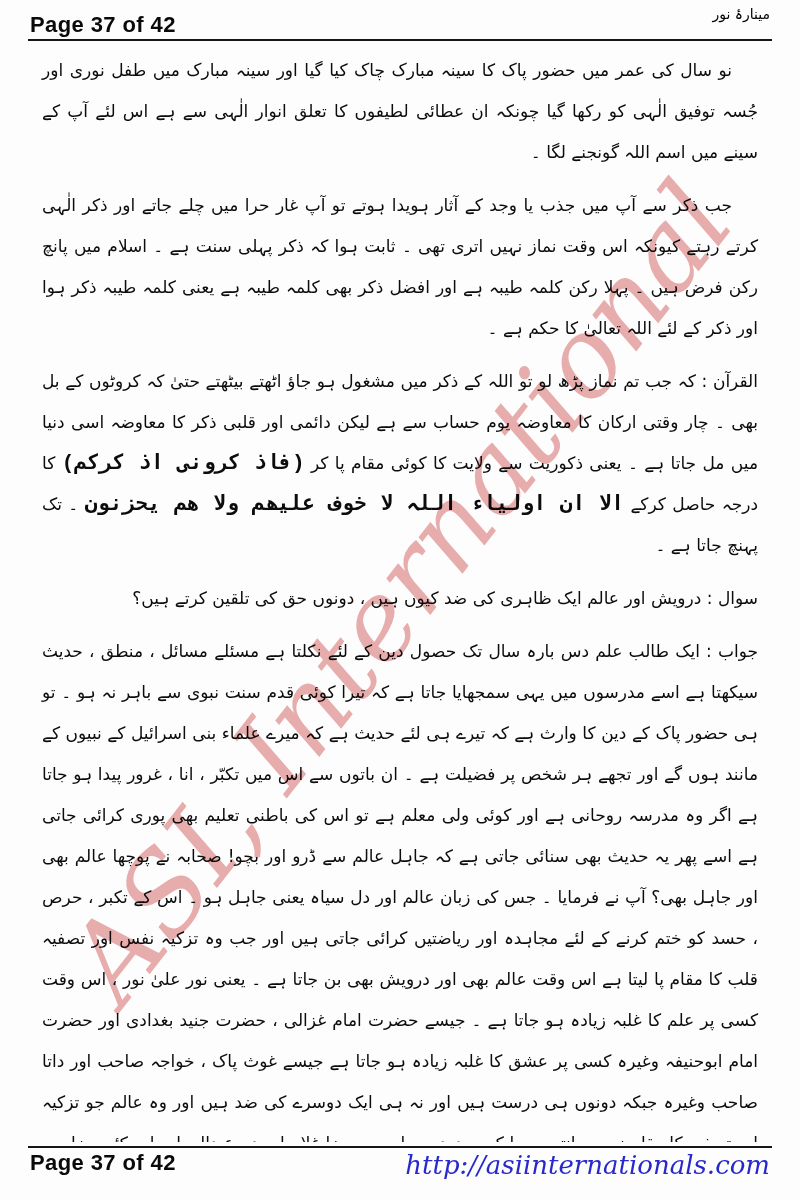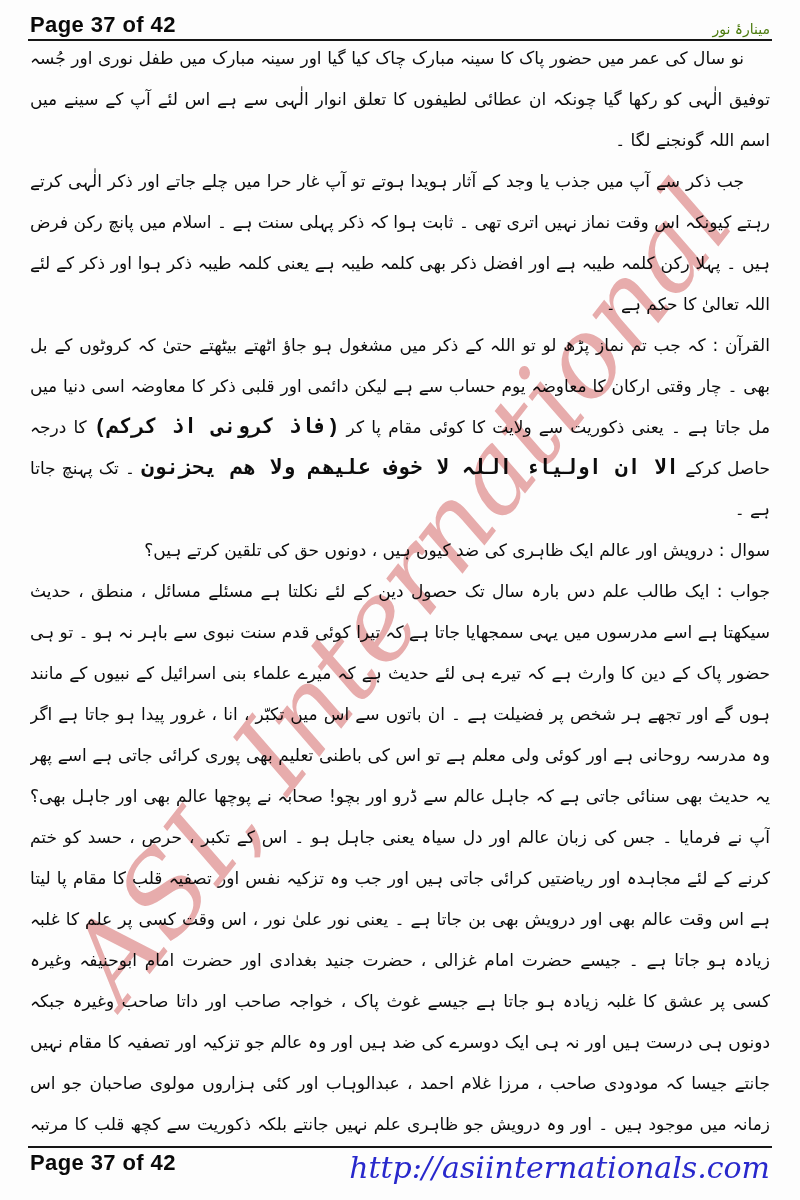--- a/index.html
+++ b/index.html
@@ -12,29 +12,29 @@
   .header {
     position:absolute; top:0; left:28px; right:28px; height:34px;
     display:flex; justify-content:space-between; align-items:flex-end;
     border-bottom:2px solid #161616; padding:4px 2px 1px 2px; z-index:5;
   }
   .hdr-page-label, .ftr-page-label {
     font-family:"Liberation Sans", sans-serif; font-weight:bold;
     font-size:22px; color:#0a0a0a; letter-spacing:.4px;
   }
   .book-title {
-    font-size:14px; color:#4d7c0f; direction:rtl; padding-bottom:1px;
+    font-size:14px; color:#000000; direction:rtl; padding-bottom:16px;
   }
   
   .body-text {
     position:absolute; top:38px; left:30px; right:30px; height:1104px;
     overflow:hidden; direction:rtl; z-index:2;
   }
   .urdu {
-    margin:0; font-size:17px; line-height:41px; color:#0c0c0c;
+    margin:12px; font-size:17px; line-height:41px; color:#0c0c0c;
     text-align:justify;
   }
   .indent { text-indent:26px; }
   .arabic-bold { font-weight:bold; font-size:21px;font-family:Liberation Mono, monospace; }
   
   .watermark {
     position:absolute; left:-150px; top:528px; width:1100px;
     transform:rotate(-52deg);
     font-family:"DejaVu Serif", serif; font-style:italic;
     font-size:110px; white-space:nowrap; text-align:center;
@@ -43,21 +43,21 @@
   }
   
   .footer {
     position:absolute; left:28px; right:28px; bottom:0; height:50px;
     border-top:2px solid #161616;
     display:flex; justify-content:space-between; align-items:flex-start;
     padding:2px 2px 0 2px; background:#fdfdfd; z-index:5;
   }
   .site-url {
     font-family:"DejaVu Serif", serif; font-style:italic;
-    font-size:30px; color:#2828cc; text-decoration:none; line-height:1.2;
+    font-size:26px; color:#2828cc; text-decoration:none; line-height:1.2;
   }
 </style>
 </head>
 <body>
 
 <div class="page">
 
   <div class="header">
     <span class="hdr-page-label">Page 37 of 42</span>
     <span class="book-title">مینارۂ نور</span>

